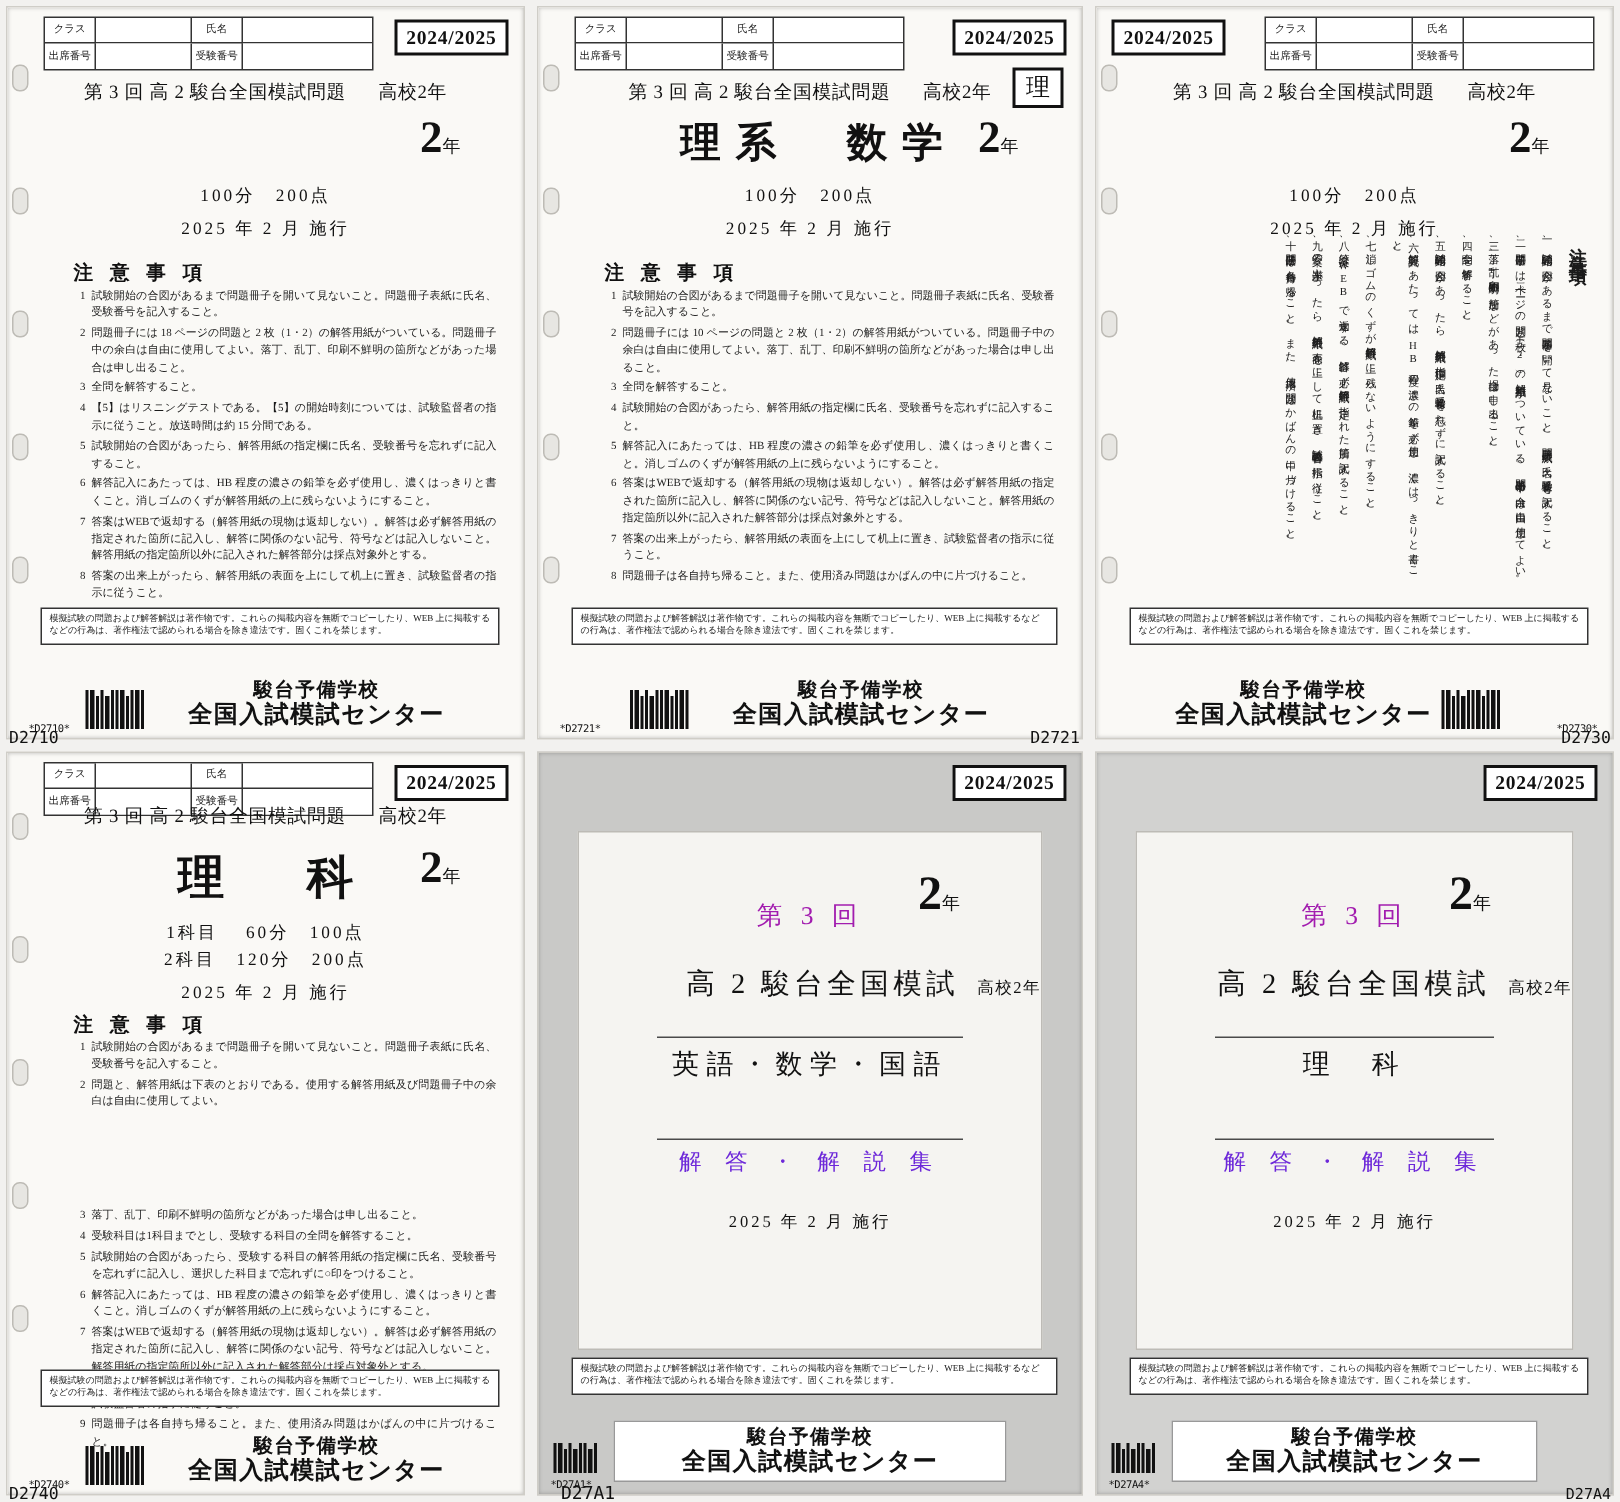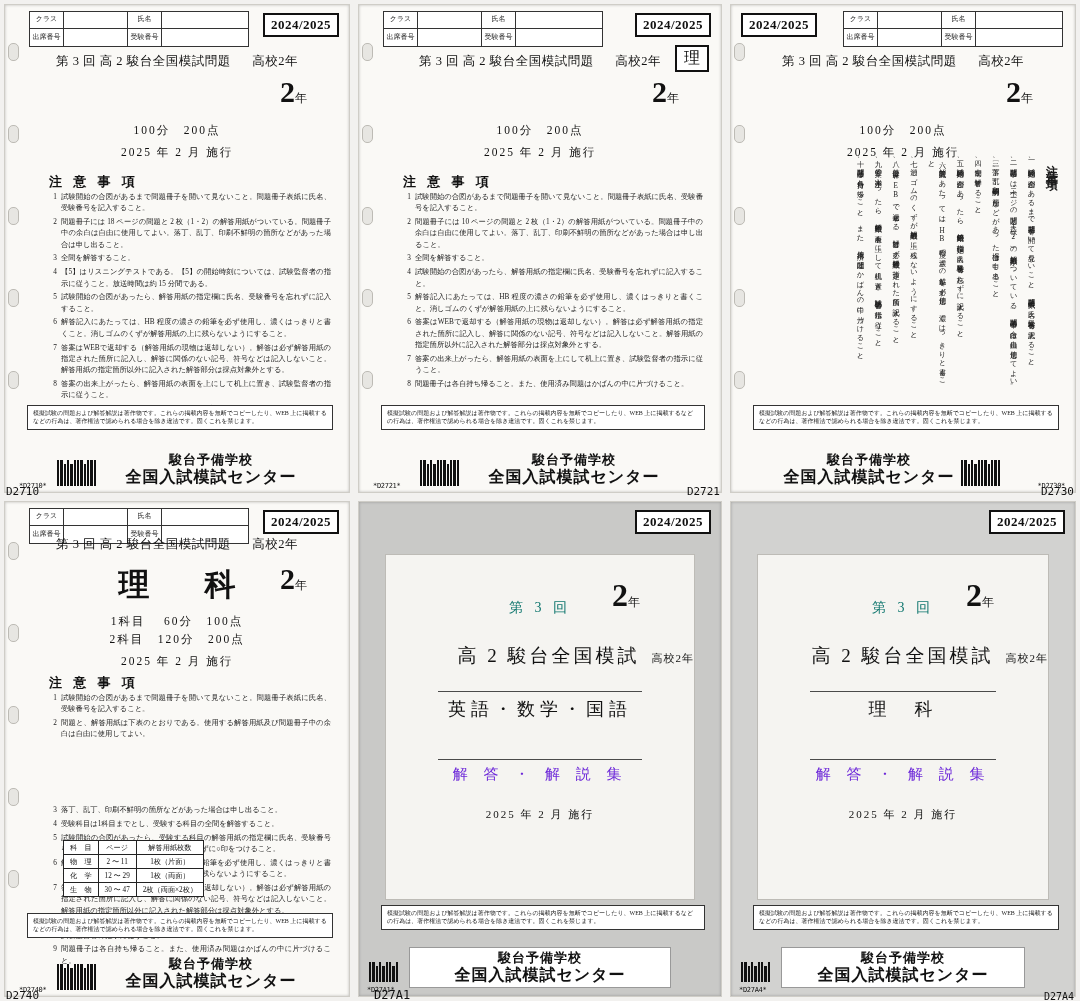--- a/index.html
+++ b/index.html
@@ -177,21 +177,21 @@
     max-height:240px;
   }
   .vcol.title{font-size:12px;letter-spacing:5px;font-weight:bold;}
   
   .inner{
     position:absolute;left:26px;right:26px;top:52px;bottom:96px;
     background:#f5f4f1;border:1px solid #bdbbb6;
   }
   .inner .l-top{
     position:absolute;top:44px;left:0;right:0;text-align:center;
-    font-family:"Liberation Serif",serif;font-size:14px;letter-spacing:4px;color:#0f766e;
+    font-family:"Liberation Serif",serif;font-size:17px;letter-spacing:4px;color:#a21caf;
   }
   .inner .l-grade{
     position:absolute;top:22px;right:54px;
     font-family:"Liberation Serif",serif;font-size:32px;font-weight:bold;color:#111;
   }
   .inner .l-grade small{font-size:12px;font-weight:normal;}
   .inner .l-test{
     position:absolute;top:88px;left:0;right:0;text-align:right;
     font-family:"Liberation Serif",serif;font-size:19px;letter-spacing:3px;color:#111;
   }
@@ -335,20 +335,21 @@
         <div class="blank"></div>
         <div>受験番号</div>
         <div class="blank"></div>
       </div>
       <div class="year">2024/2025</div>
       <div class="riboxed">理</div>
       <div class="headline">
         <span>第 3 回   高 2 駿台全国模試問題</span>
         <span class="sp" style="margin-left:18px">高校2年</span>
       </div>
+      <div class="subject small">理系　数学</div>
       <div class="gradebig">
         <span>2</span><small>年</small>
       </div>
       <div class="meta l1">100分　200点</div>
       <div class="meta l2">2025 年 2 月 施行</div>
       <div class="notice-title">注 意 事 項</div>
       <div class="notice-list">
         <div class="it">
             <div class="n">1</div>
             <div class="t">試験開始の合図があるまで問題冊子を開いて見ないこと。問題冊子表紙に氏名、受験番号を記入すること。</div>
@@ -543,44 +544,20 @@
         <div class="it">
             <div class="n">8</div>
             <div class="t">答案の出来上がったら、受験した科目の解答用紙の表面を上にして机上に置き、試験監督者の指示に従うこと。</div>
           </div>
         <div class="it">
             <div class="n">9</div>
             <div class="t">問題冊子は各自持ち帰ること。また、使用済み問題はかばんの中に片づけること。</div>
           </div>
       </div>
 
-      <table class="sci-table">
-        <tbody>
-            <tr>
-          <th>科　目</th>
-          <th>ページ</th>
-          <th>解答用紙枚数</th>
-        </tr>
-        <tr>
-          <td>物　理</td>
-          <td>2 〜 11</td>
-          <td>1枚（片面）</td>
-        </tr>
-        <tr>
-          <td>化　学</td>
-          <td>12 〜 29</td>
-          <td>1枚（両面）</td>
-        </tr>
-        <tr>
-          <td>生　物</td>
-          <td>30 〜 47</td>
-          <td>2枚（両面×2枚）</td>
-        </tr>
-      </tbody>
-        </table>
 
       <div class="copybox" style="bottom:58px">模擬試験の問題および解答解説は著作物です。これらの掲載内容を無断でコピーしたり、WEB 上に掲載するなどの行為は、著作権法で認められる場合を除き違法です。固くこれを禁じます。</div>
       <div class="brandrow">
         <div class="barcode">
           <i></i>
             <i class="w"></i>
             <i class="t"></i>
             <i></i>
             <i class="w t"></i>
             <i></i>

